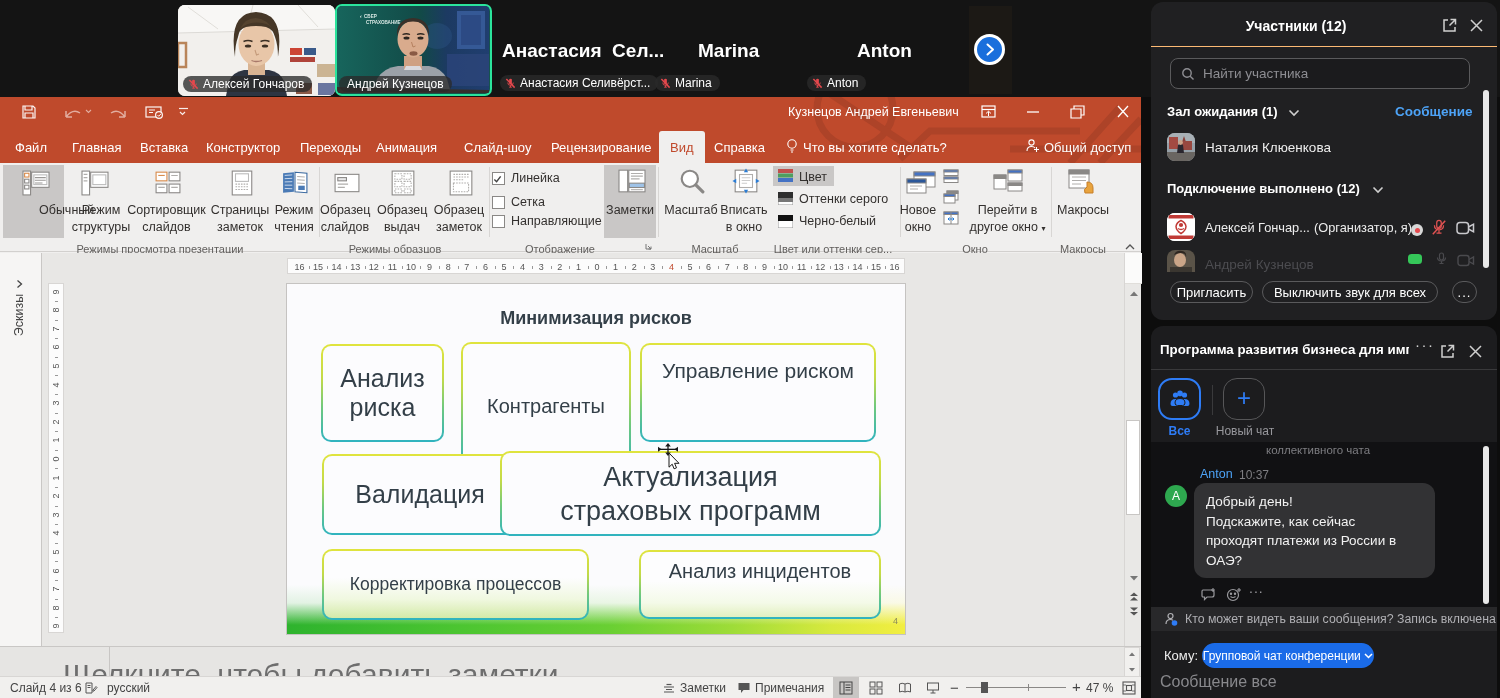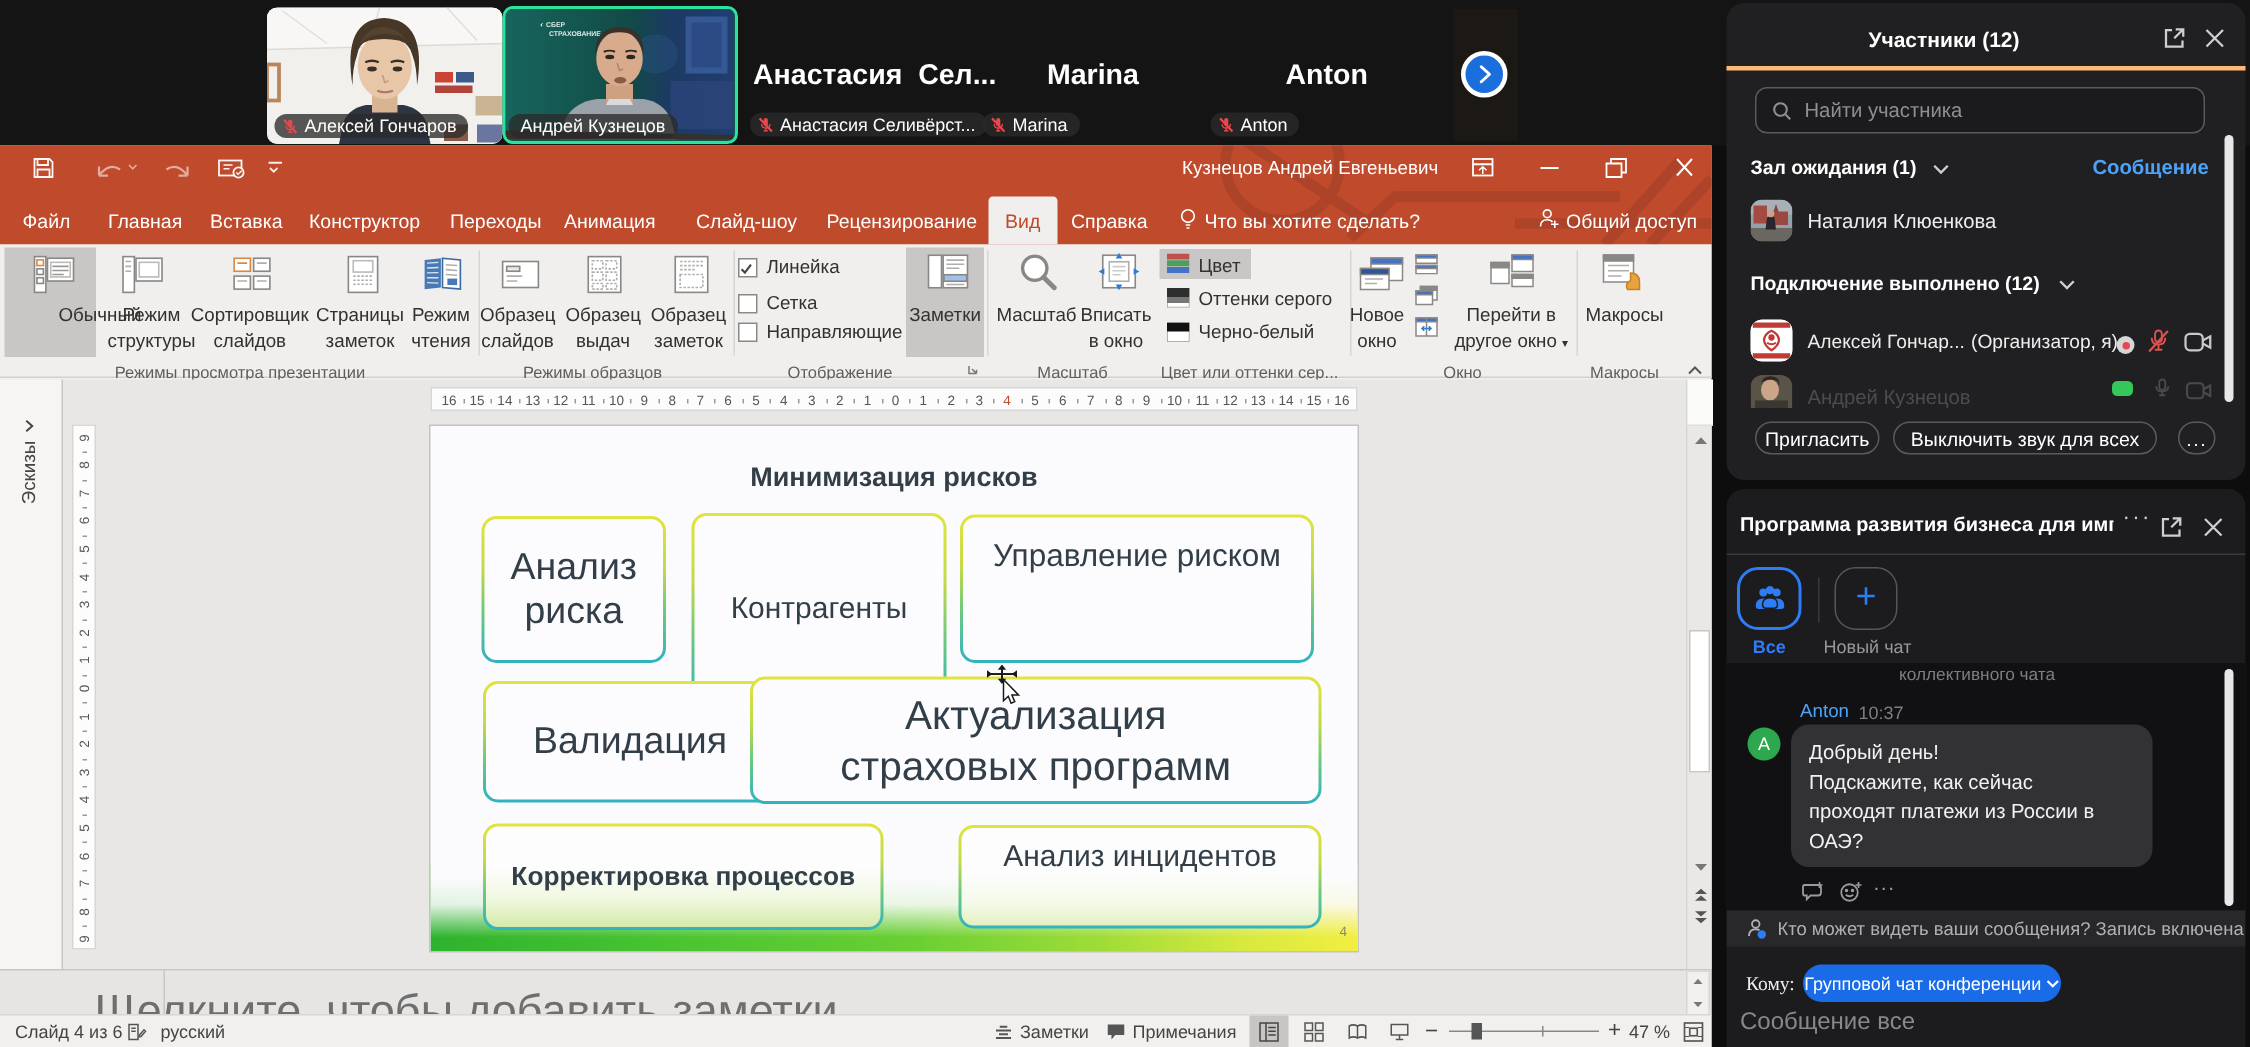--- a/index.html
+++ b/index.html
@@ -552,21 +552,21 @@
             <div class="gin" style="font-size:21px;align-items:flex-start;padding-top:14px;">Управление риском</div>
           </div>
 
         <div class="abs gbox" style="left:35px;top:170px;width:196px;height:81px;">
             <div class="gin" style="font-size:25px;">Валидация</div>
           </div>
         <div class="abs gbox" style="left:213px;top:167px;width:381px;height:85px;">
             <div class="gin" style="font-size:27px;line-height:34px;">Актуализация<br>страховых программ</div>
           </div>
 
-        <div class="abs gbox" style="left:35px;top:265px;width:267px;height:71px;font-weight:bold;">
+        <div class="abs gbox" style="left:35px;top:265px;width:267px;height:71px;">
             <div class="gin" style="font-size:17.5px;background:linear-gradient(180deg,#fdfdfe 0%,#fdfdfe 40%,#f0f8e0 72%,#d4eaa8 100%);">Корректировка процессов</div>
           </div>
         <div class="abs gbox" style="left:352px;top:266px;width:242px;height:69px;">
             <div class="gin" style="font-size:20px;align-items:flex-start;padding-top:8px;background:linear-gradient(180deg,#fdfdfe 0%,#fdfdfe 45%,#f4fae8 78%,#e2f0c0 100%);">Анализ инцидентов</div>
           </div>
         <div class="abs" style="left:606px;top:332px;font-size:9px;color:#8a8a5a;">4</div>
       </div>
 
       <svg class="abs" style="left:658px;top:190px;" width="24" height="28" viewBox="0 0 24 28">
         <g fill="#1a1a1a">
@@ -673,21 +673,21 @@
           <g stroke="#555" stroke-width="1.1" fill="none">
             <rect x="1" y="1" width="12" height="12"></rect>
             <rect x="4.5" y="4.5" width="5" height="5"></rect>
             <path d="M1 4 L4 4 M10 4 L13 4 M1 10 L4 10 M10 10 L13 10" stroke-width="0.8"></path>
           </g>
         </svg>
     </div>
   </div>
 
   <div class="abs" id="panelP" style="left:1151px;top:2px;width:346px;height:318px;background:#202022;border-radius:12px;color:#fff;">
-    <div class="abs" style="left:0;top:0;width:346px;height:45px;border-bottom:3px solid #fdba74;">
+    <div class="abs" style="left:0;top:0;width:346px;height:45px;border-bottom:1px solid #fdba74;">
       <div class="abs" style="left:0;top:16px;width:290px;text-align:center;font-weight:bold;font-size:14px;">Участники (12)</div>
       <svg class="abs" style="left:290px;top:15px;" width="17" height="17" viewBox="0 0 17 17">
           <g stroke="#cfcfcf" stroke-width="1.5" fill="none">
             <path d="M7 3 L3 3 L3 14 L14 14 L14 10"></path>
             <path d="M9.5 2.5 L14.5 2.5 L14.5 7.5 M14.5 2.5 L8.5 8.5"></path>
           </g>
         </svg>
       <svg class="abs" style="left:318px;top:16px;" width="15" height="15" viewBox="0 0 15 15">
           <g stroke="#cfcfcf" stroke-width="1.5">
             <path d="M2 2 L13 13 M13 2 L2 13"></path>
@@ -844,21 +844,21 @@
       <svg width="15" height="15" viewBox="0 0 15 15" style="margin-right:6px;">
           <g stroke="#b0b0b4" stroke-width="1.2" fill="none">
             <circle cx="6.5" cy="4" r="2.5"></circle>
             <path d="M2 12 Q2 7.5 6.5 7.5 Q8 7.5 9 8.2"></path>
           </g>
           <circle cx="10.5" cy="11" r="2.8" fill="#2e7cf6"></circle>
         </svg>
       <span style="color:#b0b0b4;font-size:12.3px;white-space:nowrap;">Кто может видеть ваши сообщения? Запись включена</span>
     </div>
 
-    <div class="abs" style="left:13px;top:322px;font-size:13px;color:#ededed;font-family:Liberation Serif, serif;">Кому:</div>
+    <div class="abs" style="left:13px;top:322px;font-size:13px;color:#ededed;">Кому:</div>
     <div class="abs" style="left:51px;top:317px;width:172px;height:25px;background:#1a6be8;border-radius:13px;color:#fff;font-size:12px;display:flex;align-items:center;justify-content:center;white-space:nowrap;">Групповой чат конференции&nbsp;<svg width="9" height="6" viewBox="0 0 9 6">
           <path d="M1 1 L4.5 4.5 L8 1" stroke="#fff" stroke-width="1.5" fill="none"></path>
         </svg></div>
     <div class="abs" style="left:9px;top:347px;font-size:16px;color:#88888c;">Сообщение все</div>
     <div class="abs" style="left:332px;top:120px;width:6px;height:158px;border-radius:3px;background:#e8e8e8;"></div>
   </div>
 
 <style>
   .pill2 { height:16px;background:rgba(42,42,42,0.82);border-radius:8px;color:#fff;font-size:12px;display:flex;align-items:center;padding:0 8px 0 5px; }
   .btn { height:22px;border:1px solid #5a5a5c;border-radius:11px;font-size:13px;color:#fff;display:flex;align-items:center;justify-content:center; }

